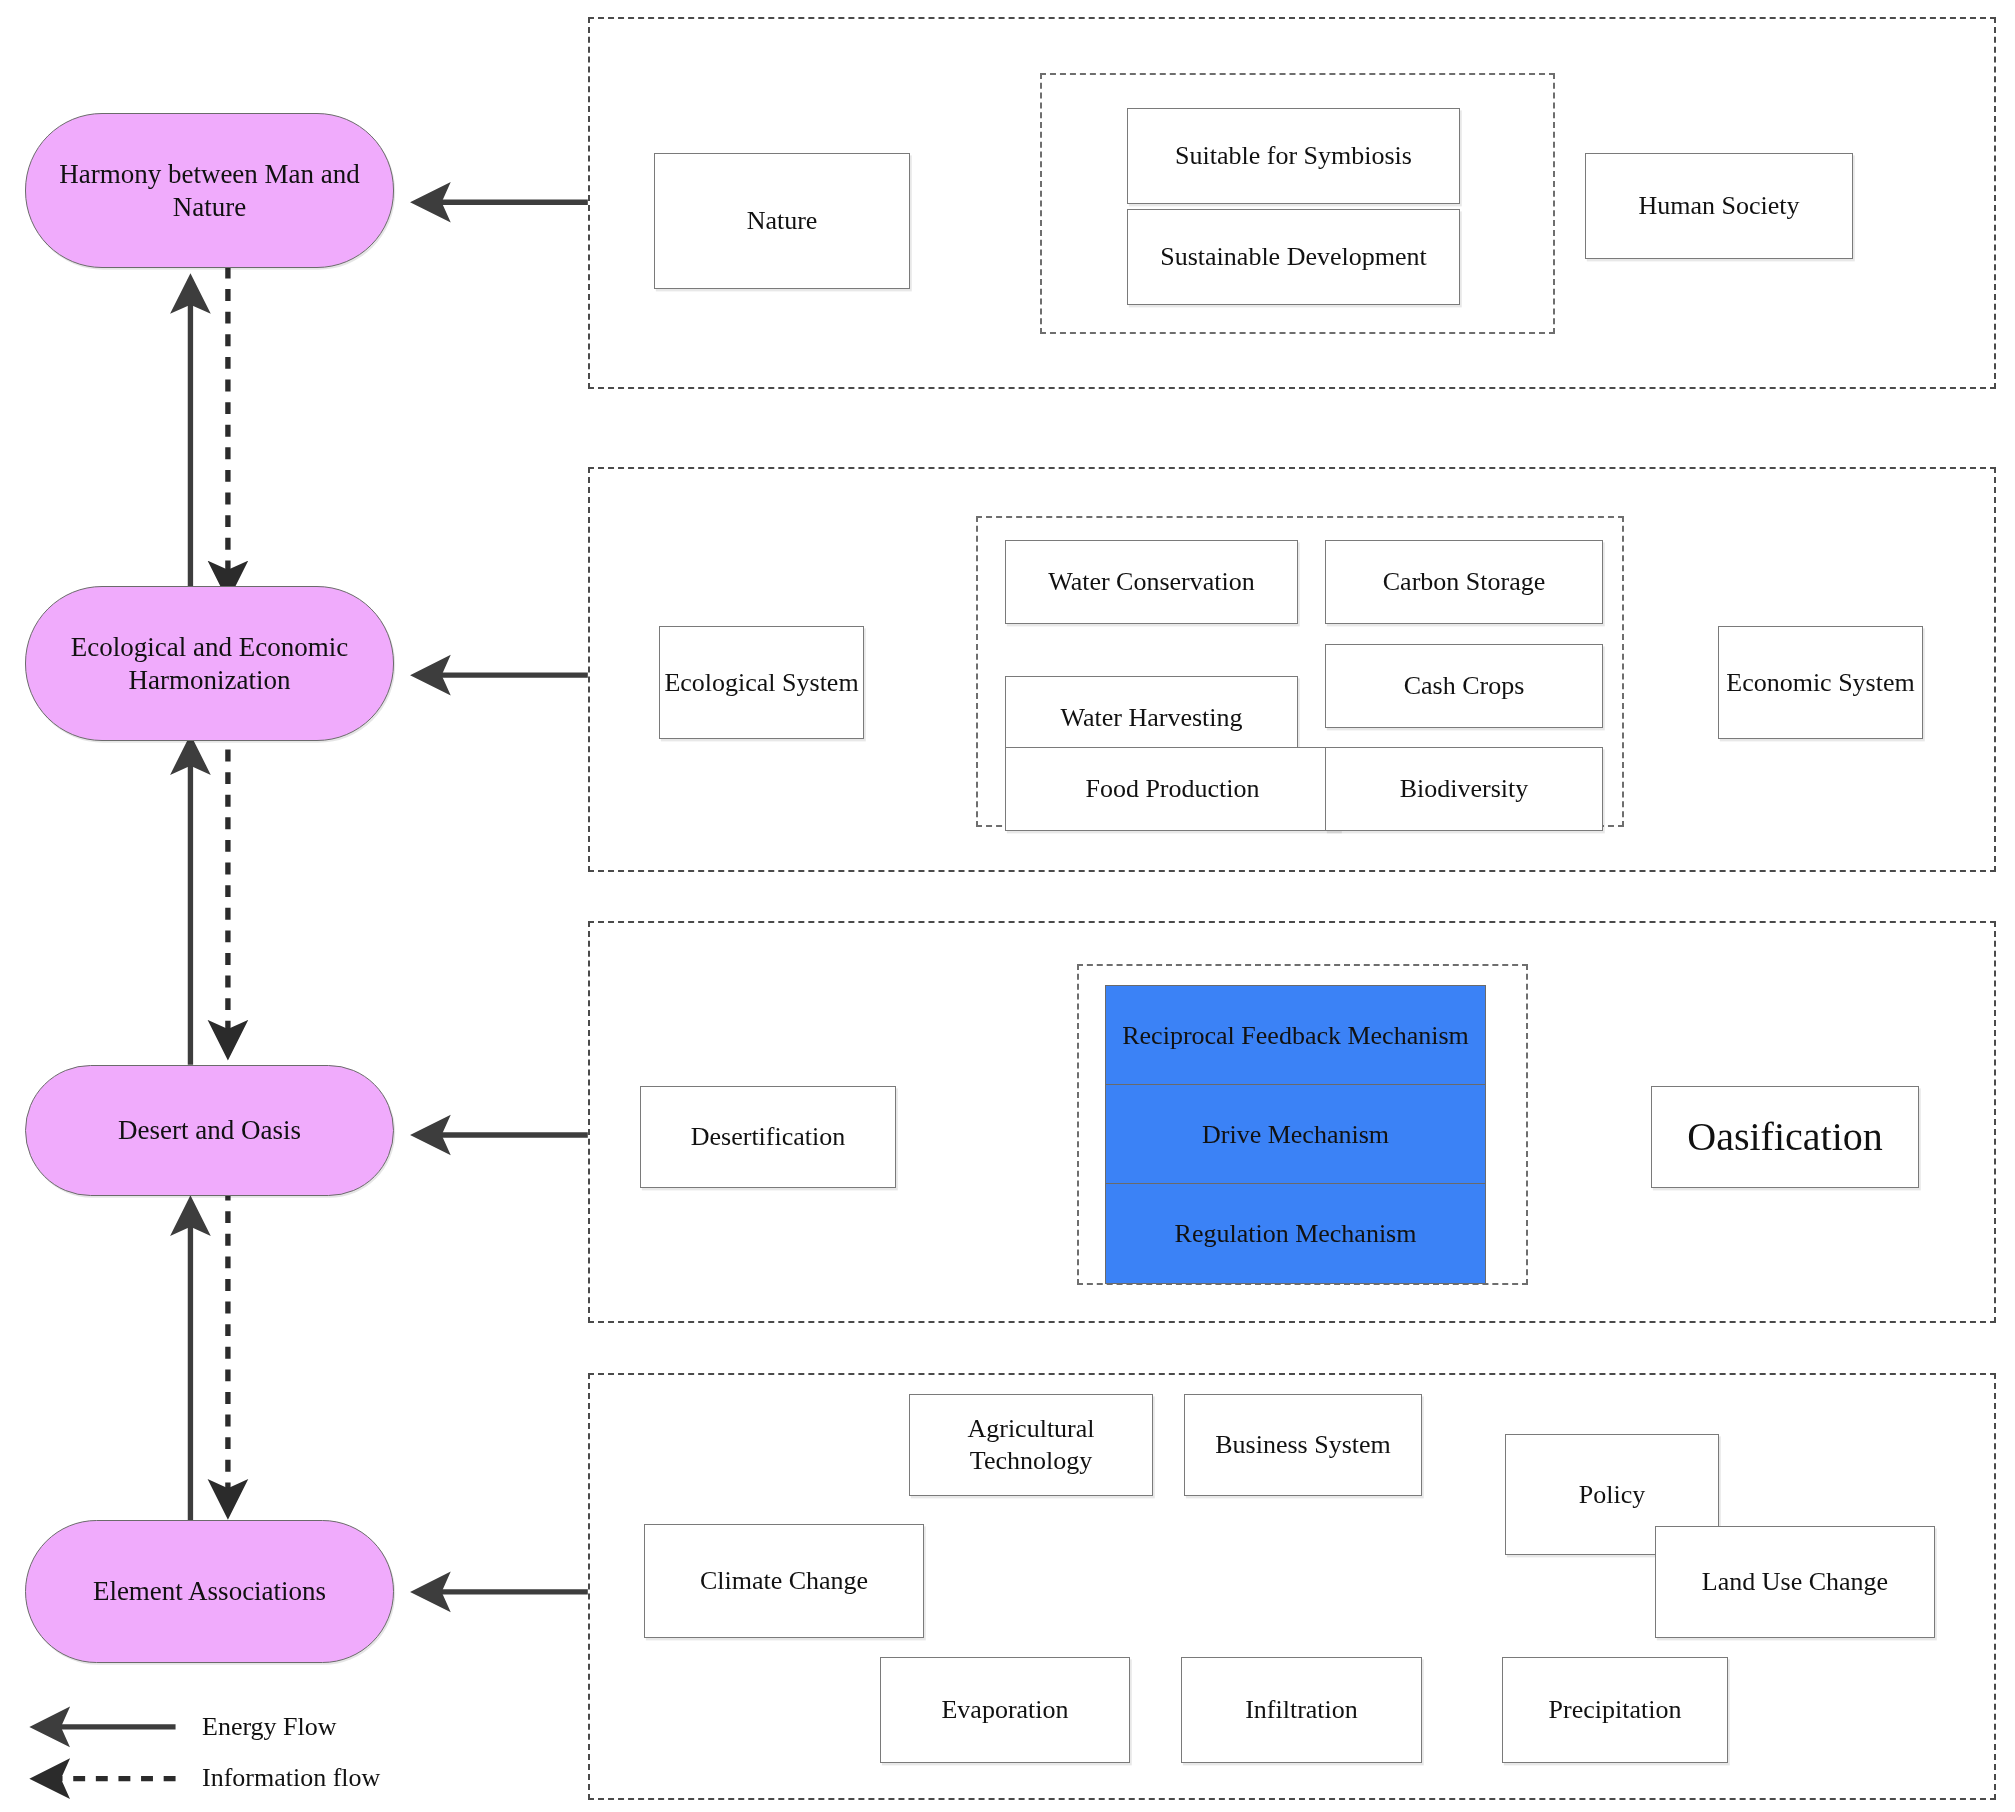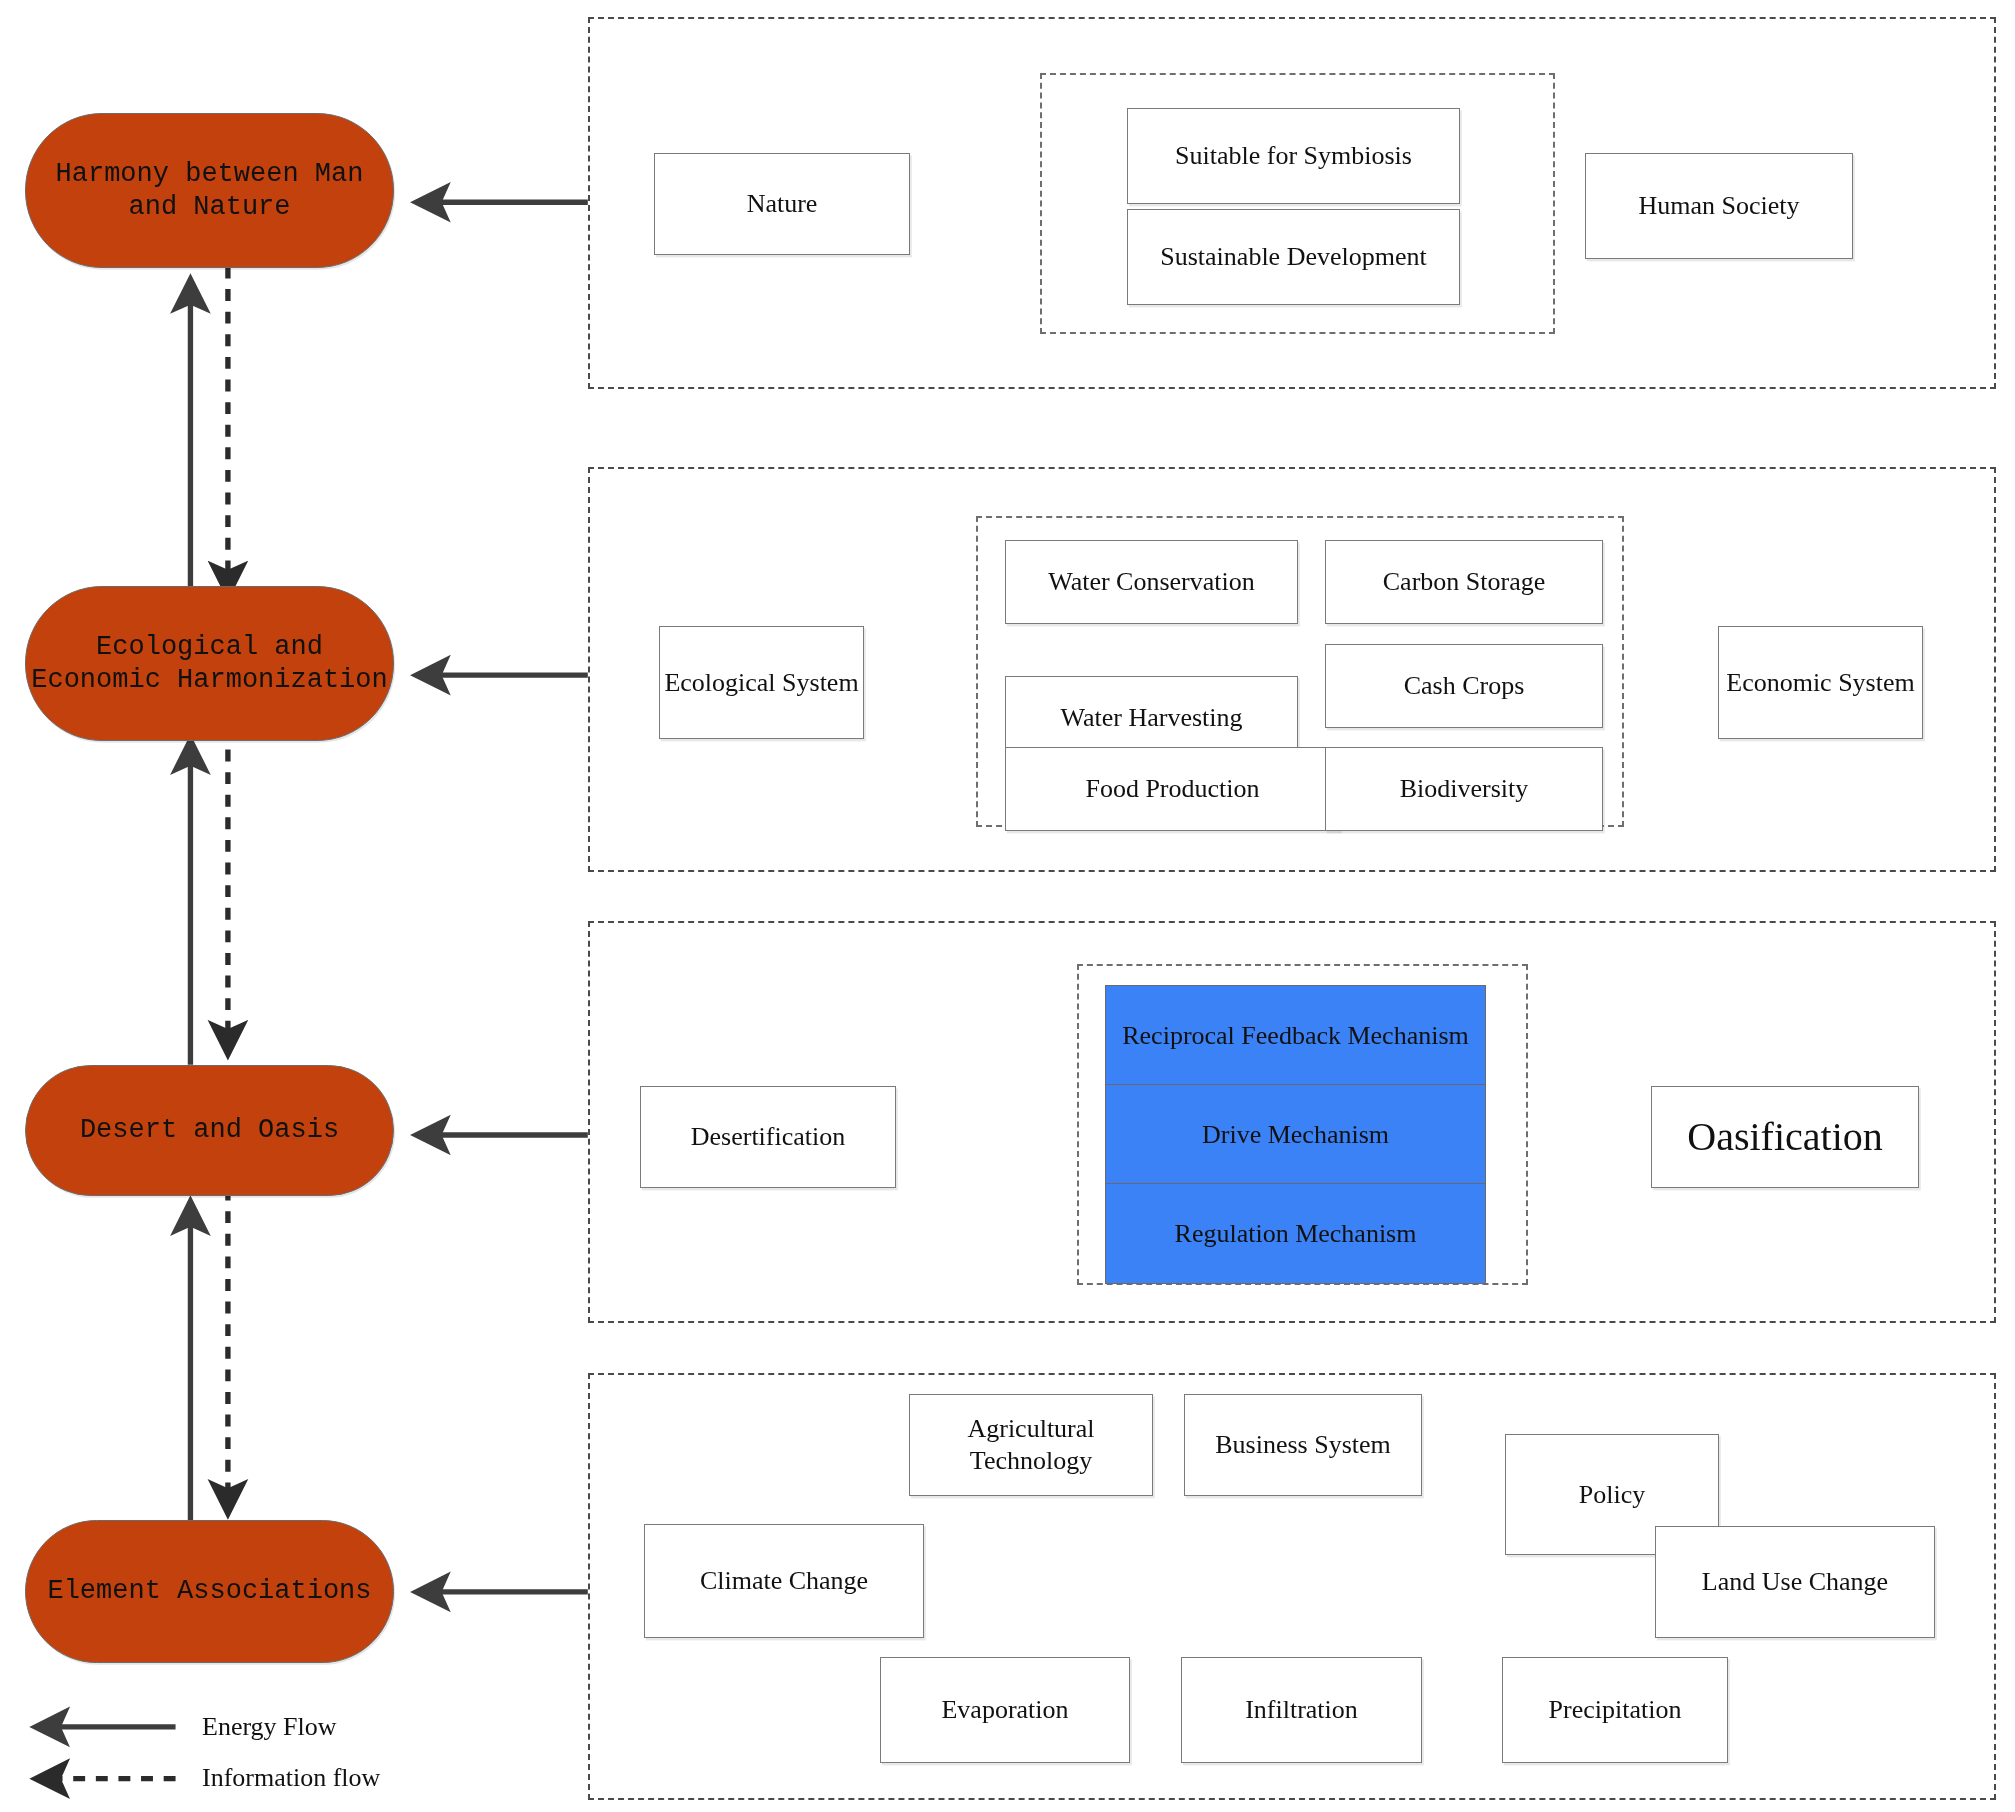--- a/index.html
+++ b/index.html
@@ -6,23 +6,23 @@
   body{width:2015px;height:1812px;position:relative;
        font-family:"Liberation Serif","DejaVu Serif",serif;color:#111;}
   #stage{position:absolute;left:0;top:0;width:2015px;height:1812px;overflow:hidden;}
 
   
   .panel{position:absolute;border:2.4px dashed #4a4a4a;box-sizing:border-box;background:#fff;}
   .subpanel{position:absolute;border:2.4px dashed #6e6e6e;box-sizing:border-box;background:#fff;}
 
   
   .stadium{position:absolute;box-sizing:border-box;
-           border:1.8px solid #6b6b6b;border-radius:77px;background:#c2410c;
+           border:1.8px solid #6b6b6b;border-radius:77px;background:#f0abfc;
            display:flex;align-items:center;justify-content:center;text-align:center;
-           line-height:1.22;font-size:27px;box-shadow:1.2px 1.8px 0 rgba(0,0,0,.10);font-family:Liberation Mono, monospace;}
+           line-height:1.22;font-size:27px;box-shadow:1.2px 1.8px 0 rgba(0,0,0,.10);}
 
   
   .rect{position:absolute;box-sizing:border-box;
         border:1.8px solid #7a7a7a;background:#fff;
         display:flex;align-items:center;justify-content:center;text-align:center;
         line-height:1.22;font-size:26px;box-shadow:1.8px 2.4px 0 rgba(0,0,0,.09);}
   .rect.big{font-size:40px;}
 
   
   .mechbox{position:absolute;box-sizing:border-box;border:1.8px solid #6a6a6a;background:#3b82f6;
@@ -132,21 +132,21 @@
   </div>
 
   <div class="stadium" style="left:25px;top:1520px;width:369px;height:143px;">
     <span>Element Associations</span>
   </div>
 
   <div class="panel" style="left:588px;top:16.7px;width:1408px;height:372px;"></div>
 
   <div class="subpanel" style="left:1040px;top:73px;width:515px;height:261px;"></div>
 
-  <div class="rect" style="left:654px;top:153px;width:256px;height:102px;">
+  <div class="rect" style="left:654px;top:153px;width:256px;height:136px;">
     <span>Nature</span>
   </div>
 
   <div class="rect" style="left:1127px;top:108px;width:333px;height:96px;">
     <span>Suitable for Symbiosis</span>
   </div>
 
   <div class="rect" style="left:1127px;top:209px;width:333px;height:96px;">
     <span>Sustainable Development</span>
   </div>

